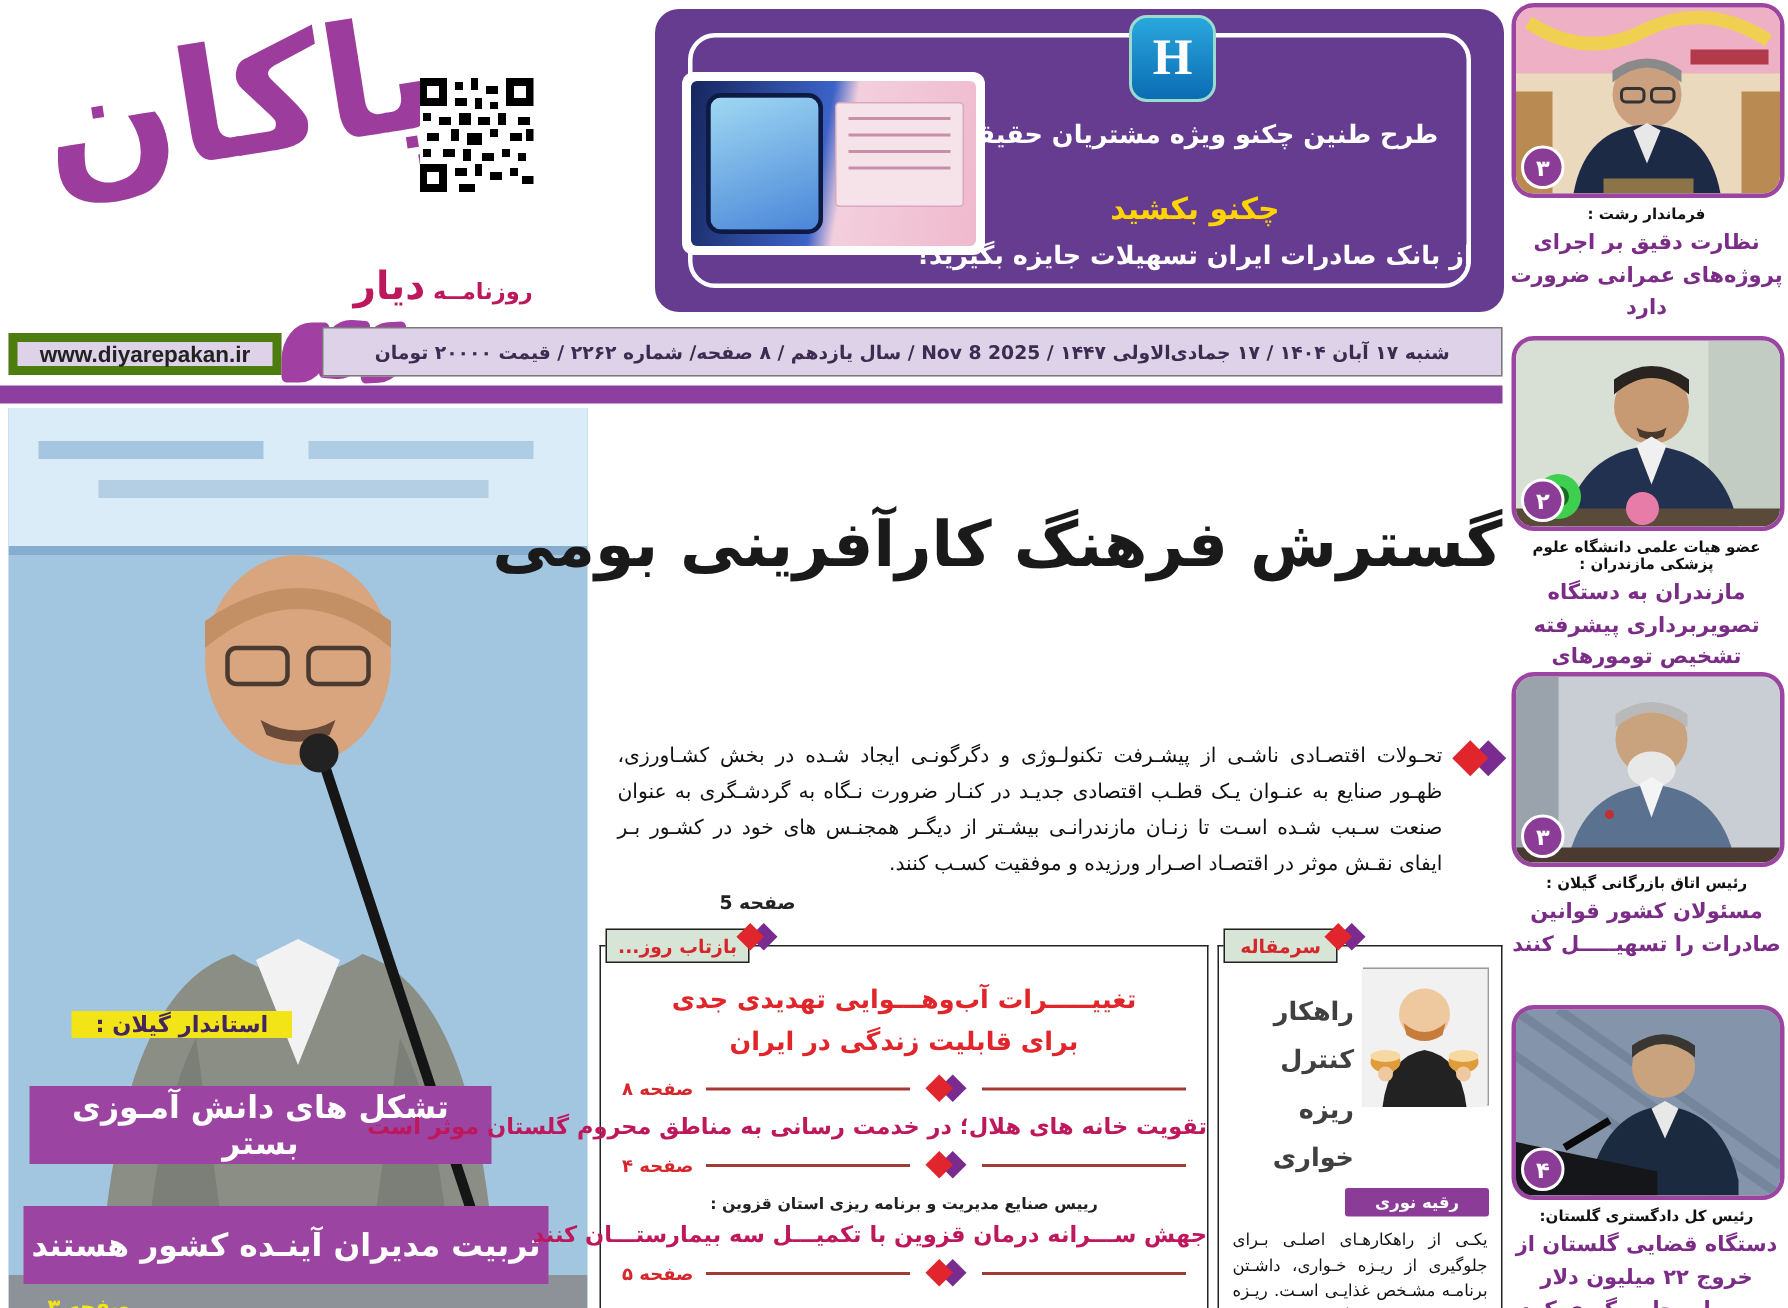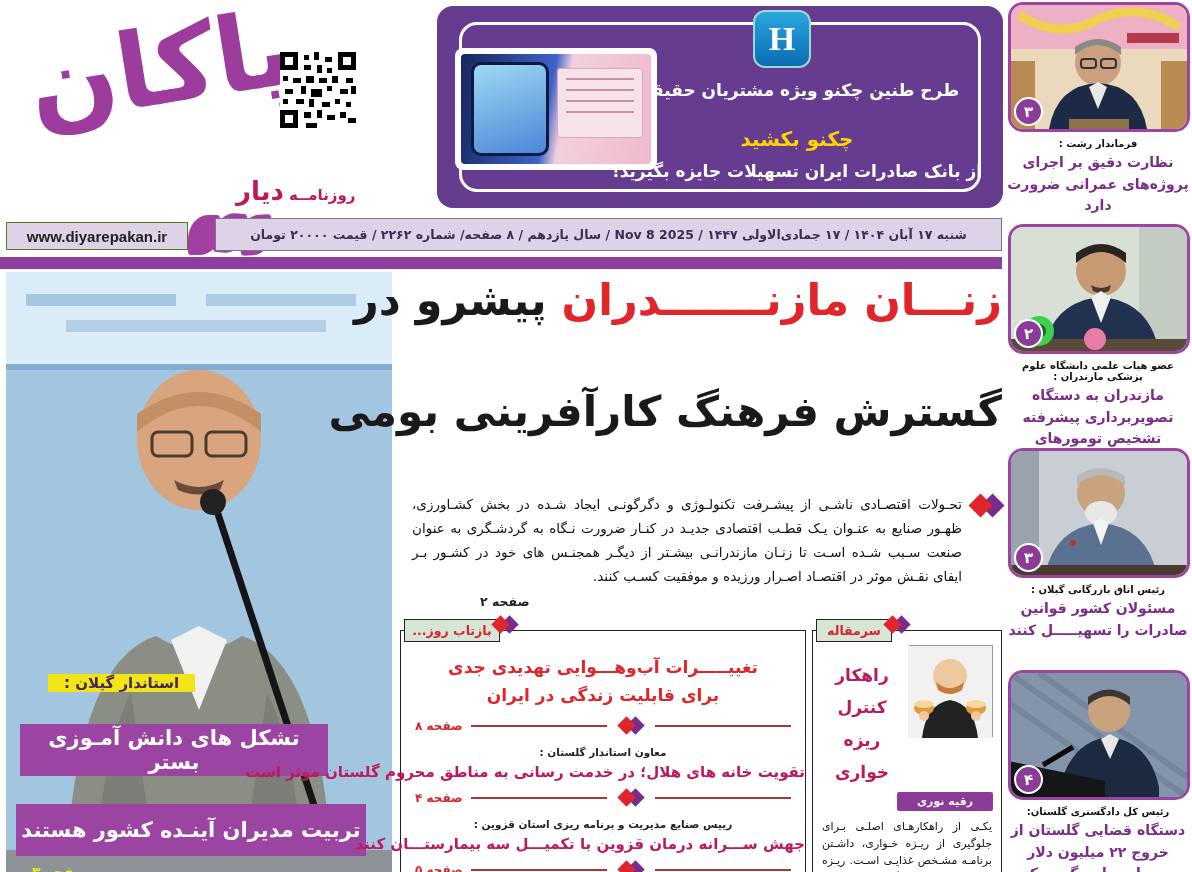--- a/index.html
+++ b/index.html
@@ -16,21 +16,21 @@
     position:absolute; left:-6px; top:18px; width:300px;
     font-size:104px; font-weight:bold; color:#9c3d9e;
     transform:rotate(-9deg); line-height:1; letter-spacing:-2px;
   }
   #diar-line { position:absolute; left:236px; top:176px; width:190px; text-align:left; color:#be185d; white-space:nowrap; }
   #diar-line .rz { font-size:15px; font-weight:bold; }
   #diar-line .dy { font-size:26px; font-weight:bold; }
   #qr { position:absolute; left:280px; top:52px; width:76px; height:76px; }
   #web-bar {
     position:absolute; left:6px; top:222px; width:182px; height:28px;
-    background:#ded2e8; border:1px solid #4d7c0f; display:flex; align-items:center; justify-content:center;
+    background:#ded2e8; border:6px solid #4d7c0f; display:flex; align-items:center; justify-content:center;
     font-family:"Liberation Sans", sans-serif; font-weight:bold; font-size:15px; color:#222; direction:ltr;
   }
   .petal { position:absolute; width:32px; height:40px; background:#a23fa2; border-radius:62% 10% 62% 10%; }
   #petal-1 { left:188px; top:215px; }
   #petal-2 { left:214px; top:213px; transform:rotate(4deg); }
   #petal-3 { left:240px; top:215px; transform:rotate(-3deg); }
 
   
   #ad-banner {
     position:absolute; left:437px; top:6px; width:566px; height:202px;
@@ -128,21 +128,21 @@
   #reflection-box .item-title {
     text-align:center; color:#be185d; font-size:15px; font-weight:bold; margin-top:5px; white-space:nowrap;
   }
   .divider { display:flex; direction:ltr; align-items:center; gap:8px; padding:0 14px; margin-top:6px; }
   .divider .pg { color:#d5262b; font-size:12px; font-weight:bold; white-space:nowrap; }
   .divider .ln { flex:1; height:1.5px; background:#a33a33; }
 
   
   #editorial-top { display:flex; flex-direction:row; padding:14px 8px 0 8px; gap:6px; }
   #editorial-photo { width:84px; height:92px; border:1px solid #999; background:#f2f2f2; flex:none; order:1; }
-  #editorial-title { order:2; flex:1; text-align:center; color:#be185d; font-size:17px; font-weight:bold; line-height:1.9; padding-top:14px; }
+  #editorial-title { order:2; flex:1; color:#404040; font-size:17px; font-weight:bold; line-height:1.9; padding-top:14px; }
   #editorial-author {
     margin:4px 8px 0 0; width:96px; background:#8a3c96; color:#fff; font-size:11px; font-weight:bold;
     text-align:center; padding:3px 0; border-radius:2px;
   }
   #editorial-body { padding:7px 9px 0 9px; font-size:11px; line-height:1.55; text-align:justify; color:#111; }
 
   
   #sidebar { position:absolute; left:1006px; top:0; width:184px; height:872px; }
   .card { position:absolute; left:0; width:184px; }
   #card-0 { top:2px; } #card-1 { top:224px; } #card-2 { top:448px; } #card-3 { top:670px; }
@@ -262,54 +262,50 @@
       <circle cx="207" cy="230" r="13" fill="#222"></circle>
       <rect x="0" y="578" width="386" height="22" fill="#8d9298"></rect>
     </svg>
     <div class="ovl-kicker">استاندار گیلان :</div>
     <div class="ovl-line" id="ovl-line1">تشکل های دانش آمـوزی بستر</div>
     <div class="ovl-line" id="ovl-line2">تربیت مدیران آینـده کشور هستند</div>
     <div id="photo-pageref">صفحه ۳</div>
   </div>
 
   <div id="headline">
-    <div class="h1">
-      <span class="red">زنـــان مازنـــــــدران</span><span class="blk"> پیشرو در</span>
-    </div>
     <div class="h2">گسترش فرهنگ کارآفرینی بومی</div>
   </div>
 
   <div id="lead">
     <span class="dmds">
         <span class="d p"></span>
         <span class="d r"></span>
       </span>
     <div id="lead-text">تحـولات اقتصـادی ناشـی از پیشـرفت تکنولـوژی و دگرگونـی ایجاد شـده در بخش کشـاورزی، ظهـور صنایع به عنـوان یـک قطـب اقتصادی جدیـد در کنـار ضرورت نـگاه به گردشـگری به عنوان صنعت سـبب شـده اسـت تا زنـان مازندرانـی بیشـتر از دیگـر همجنـس های خود در کشـور بـر ایفای نقـش موثر در اقتصـاد اصـرار ورزیده و موفقیت کسـب کنند.</div>
-    <div id="lead-pageref">صفحه ۲</div>
+    <div id="lead-pageref">صفحه 5</div>
   </div>
 
   <div class="nbox" id="reflection-box">
     <div class="hdr" id="reflection-hdr">بازتاب روز...</div>
     <span class="dmds small hdr-dmds" id="reflection-hdr-dmds">
         <span class="d p"></span>
         <span class="d r"></span>
       </span>
 
     <div class="item-title-red">تغییـــــرات آب‌وهـــوایی تهدیدی جدی برای قابلیت زندگی در ایران</div>
     <div class="divider">
       <span class="pg">صفحه ۸</span>
       <span class="ln"></span>
       <span class="dmds small">
           <span class="d p"></span>
           <span class="d r"></span>
         </span>
       <span class="ln"></span>
     </div>
 
-    <div class="kick">معاون استاندار گلستان :</div>
     <div class="item-title">تقویت خانه های هلال؛ در خدمت رسانی به مناطق محروم گلستان موثر است</div>
     <div class="divider">
       <span class="pg">صفحه ۴</span>
       <span class="ln"></span>
       <span class="dmds small">
           <span class="d p"></span>
           <span class="d r"></span>
         </span>
       <span class="ln"></span>
     </div>

